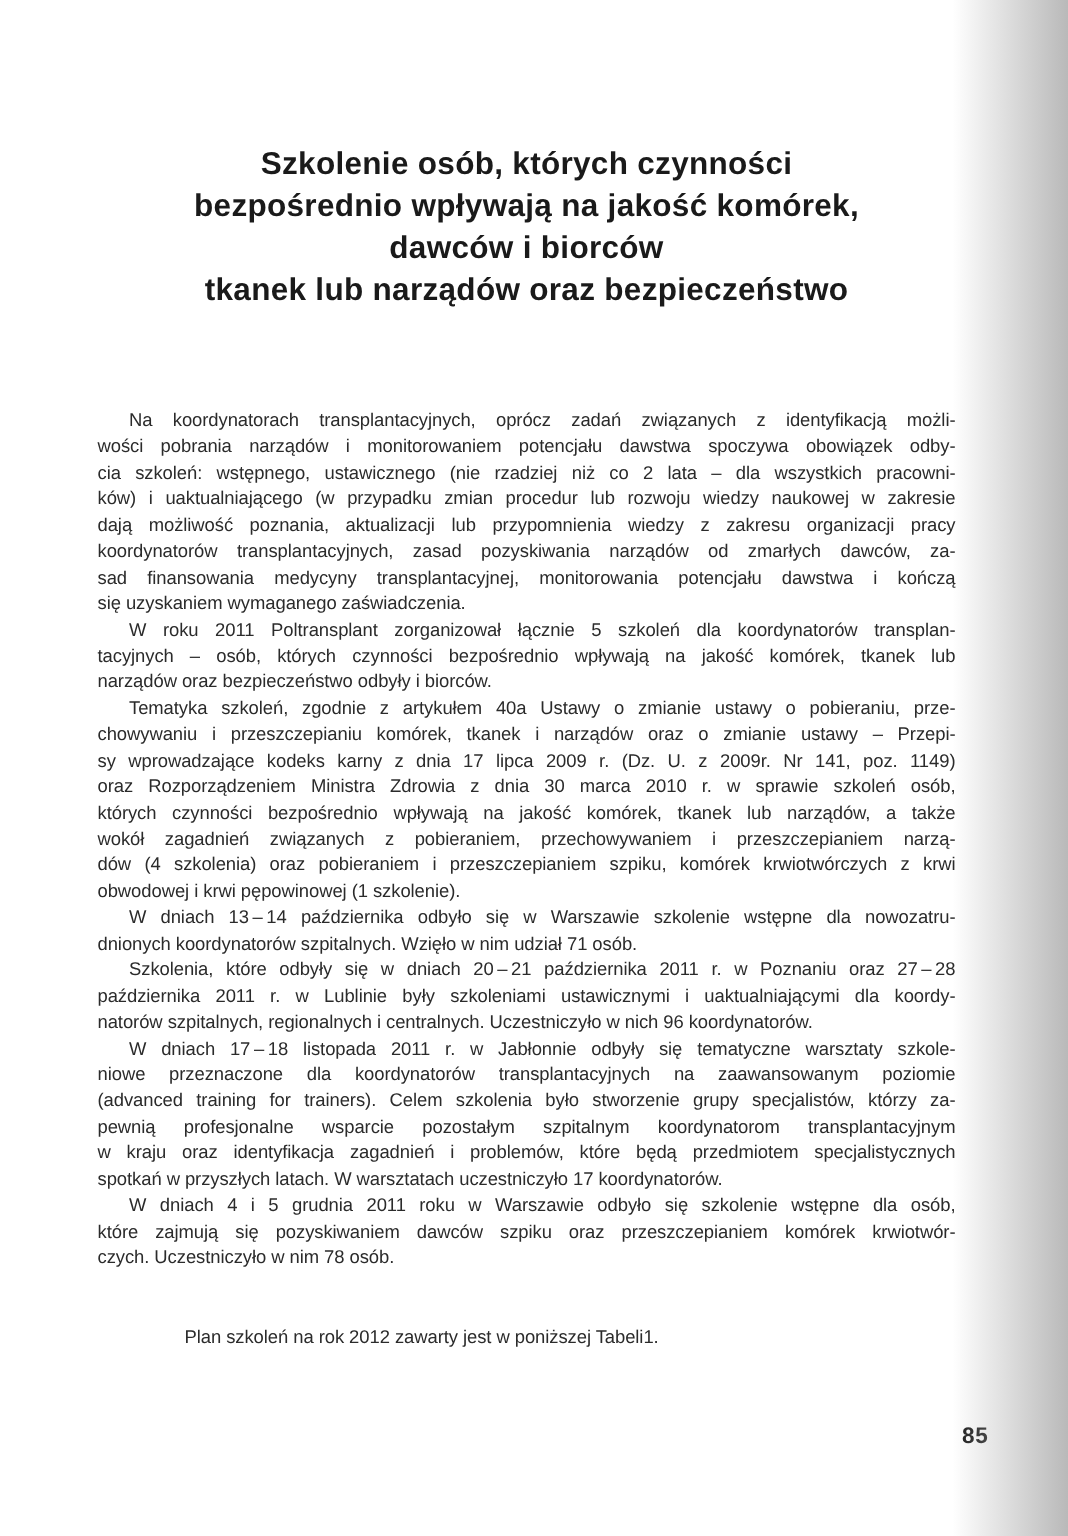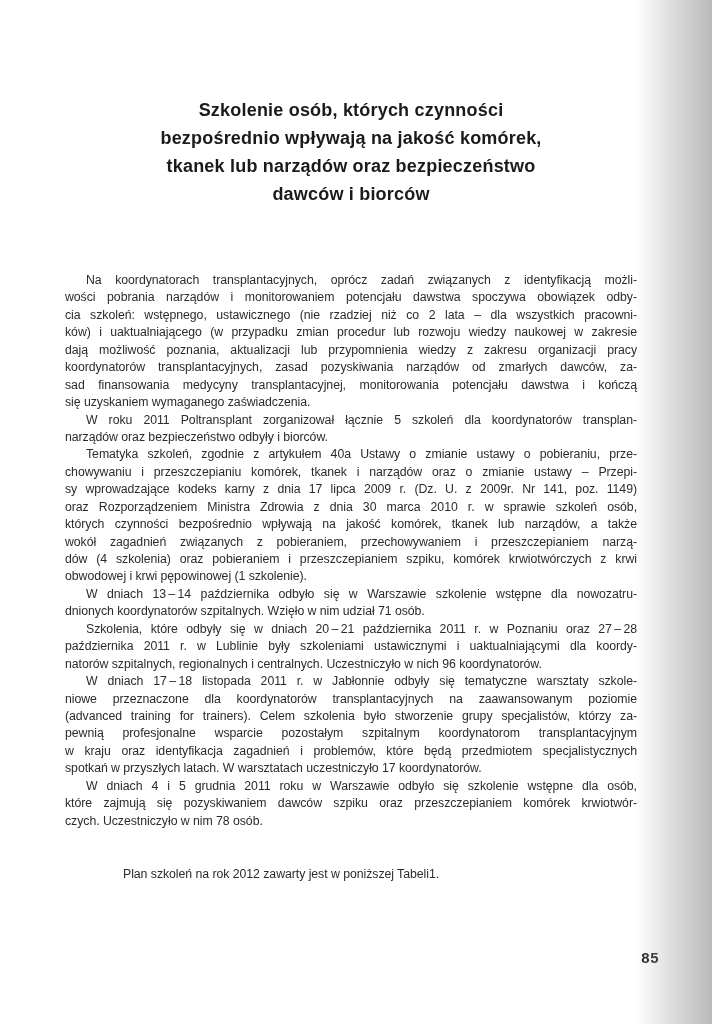--- a/index.html
+++ b/index.html
@@ -19,21 +19,21 @@
     background: linear-gradient(to right, rgba(185,185,185,0) 0%, rgba(178,178,178,0.55) 60%, #b9b9b9 100%);
     pointer-events: none;
     z-index: 5;
   }
   .title {
     position: absolute;
     top: 96px;
     left: 65px;
     width: 572px;
     text-align: center;
-    font-size: 18px;
+    font-size: 21px;
     font-weight: 700;
     line-height: 28px;
     letter-spacing: 0.2px;
     color: #1a1a1a;
   }
   .body-text {
     position: absolute;
     top: 272px;
     left: 65px;
     width: 572px;
@@ -56,36 +56,37 @@
     color: #1c1c1c;
   }
 </style>
 </head>
 <body>
 
 <div class="page">
   <div class="title">
       <div>Szkolenie osób, których czynności</div>
       <div>bezpośrednio wpływają na jakość komórek,</div>
+      <div>dawców i biorców</div>
       <div>tkanek lub narządów oraz bezpieczeństwo</div>
-      <div>dawców i biorców</div>
     </div>
   <div class="body-text">
       <div class="para">
         <div class="line just ind">Na koordynatorach transplantacyjnych, oprócz zadań związanych z identyfikacją możli-</div>
         <div class="line just">wości pobrania narządów i monitorowaniem potencjału dawstwa spoczywa obowiązek odby-</div>
         <div class="line just">cia szkoleń: wstępnego, ustawicznego (nie rzadziej niż co 2 lata – dla wszystkich pracowni-</div>
         <div class="line just">ków) i uaktualniającego (w przypadku zmian procedur lub rozwoju wiedzy naukowej w zakresie</div>
         <div class="line just">dają możliwość poznania, aktualizacji lub przypomnienia wiedzy z zakresu organizacji pracy</div>
         <div class="line just">koordynatorów transplantacyjnych, zasad pozyskiwania narządów od zmarłych dawców, za-</div>
         <div class="line just">sad finansowania medycyny transplantacyjnej, monitorowania potencjału dawstwa i kończą</div>
         <div class="line">się uzyskaniem wymaganego zaświadczenia.</div>
       </div>
       <div class="para">
         <div class="line just ind">W roku 2011 Poltransplant zorganizował łącznie 5 szkoleń dla koordynatorów transplan-</div>
+        <div class="line just">tacyjnych – osób, których czynności bezpośrednio wpływają na jakość komórek, tkanek lub</div>
         <div class="line">narządów oraz bezpieczeństwo odbyły i biorców.</div>
       </div>
       <div class="para">
         <div class="line just ind">Tematyka szkoleń, zgodnie z artykułem 40a Ustawy o zmianie ustawy o pobieraniu, prze-</div>
         <div class="line just">chowywaniu i przeszczepianiu komórek, tkanek i narządów oraz o zmianie ustawy – Przepi-</div>
         <div class="line just">sy wprowadzające kodeks karny z dnia 17 lipca 2009 r. (Dz. U. z 2009r. Nr 141, poz. 1149)</div>
         <div class="line just">oraz Rozporządzeniem Ministra Zdrowia z dnia 30 marca 2010 r. w sprawie szkoleń osób,</div>
         <div class="line just">których czynności bezpośrednio wpływają na jakość komórek, tkanek lub narządów, a także</div>
         <div class="line just">wokół zagadnień związanych z pobieraniem, przechowywaniem i przeszczepianiem narzą-</div>
         <div class="line just">dów (4 szkolenia) oraz pobieraniem i przeszczepianiem szpiku, komórek krwiotwórczych z krwi</div>

